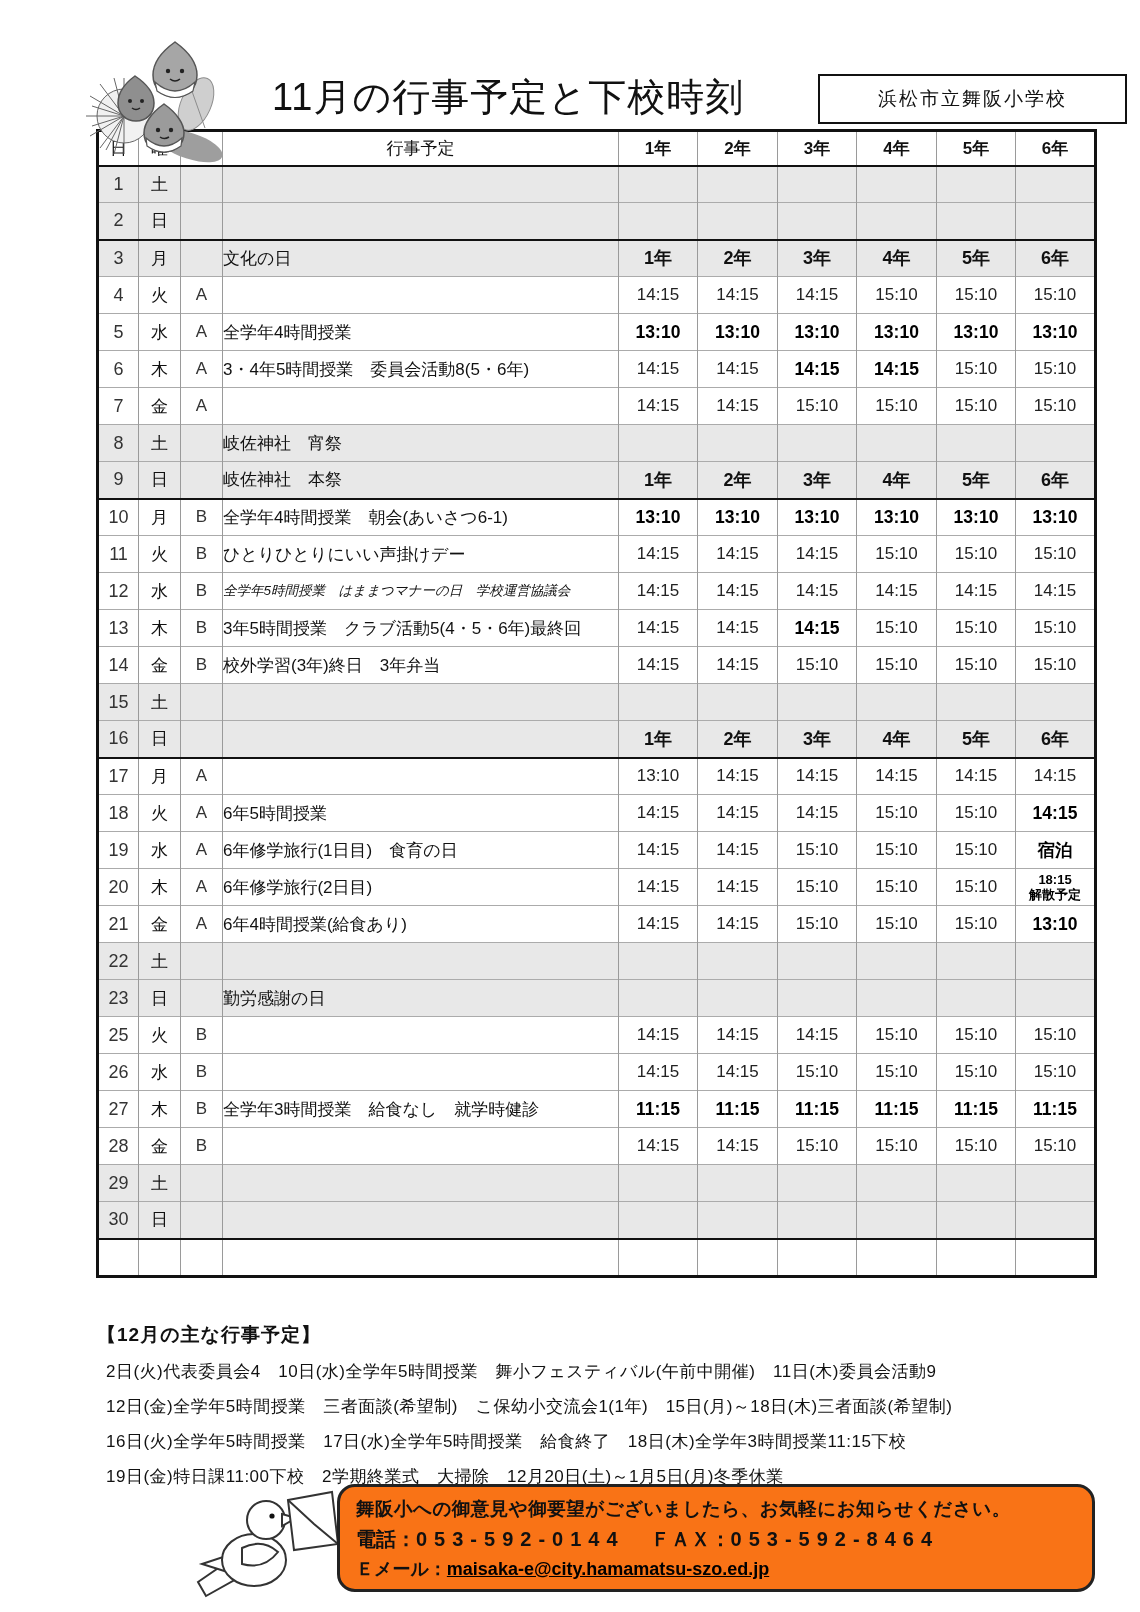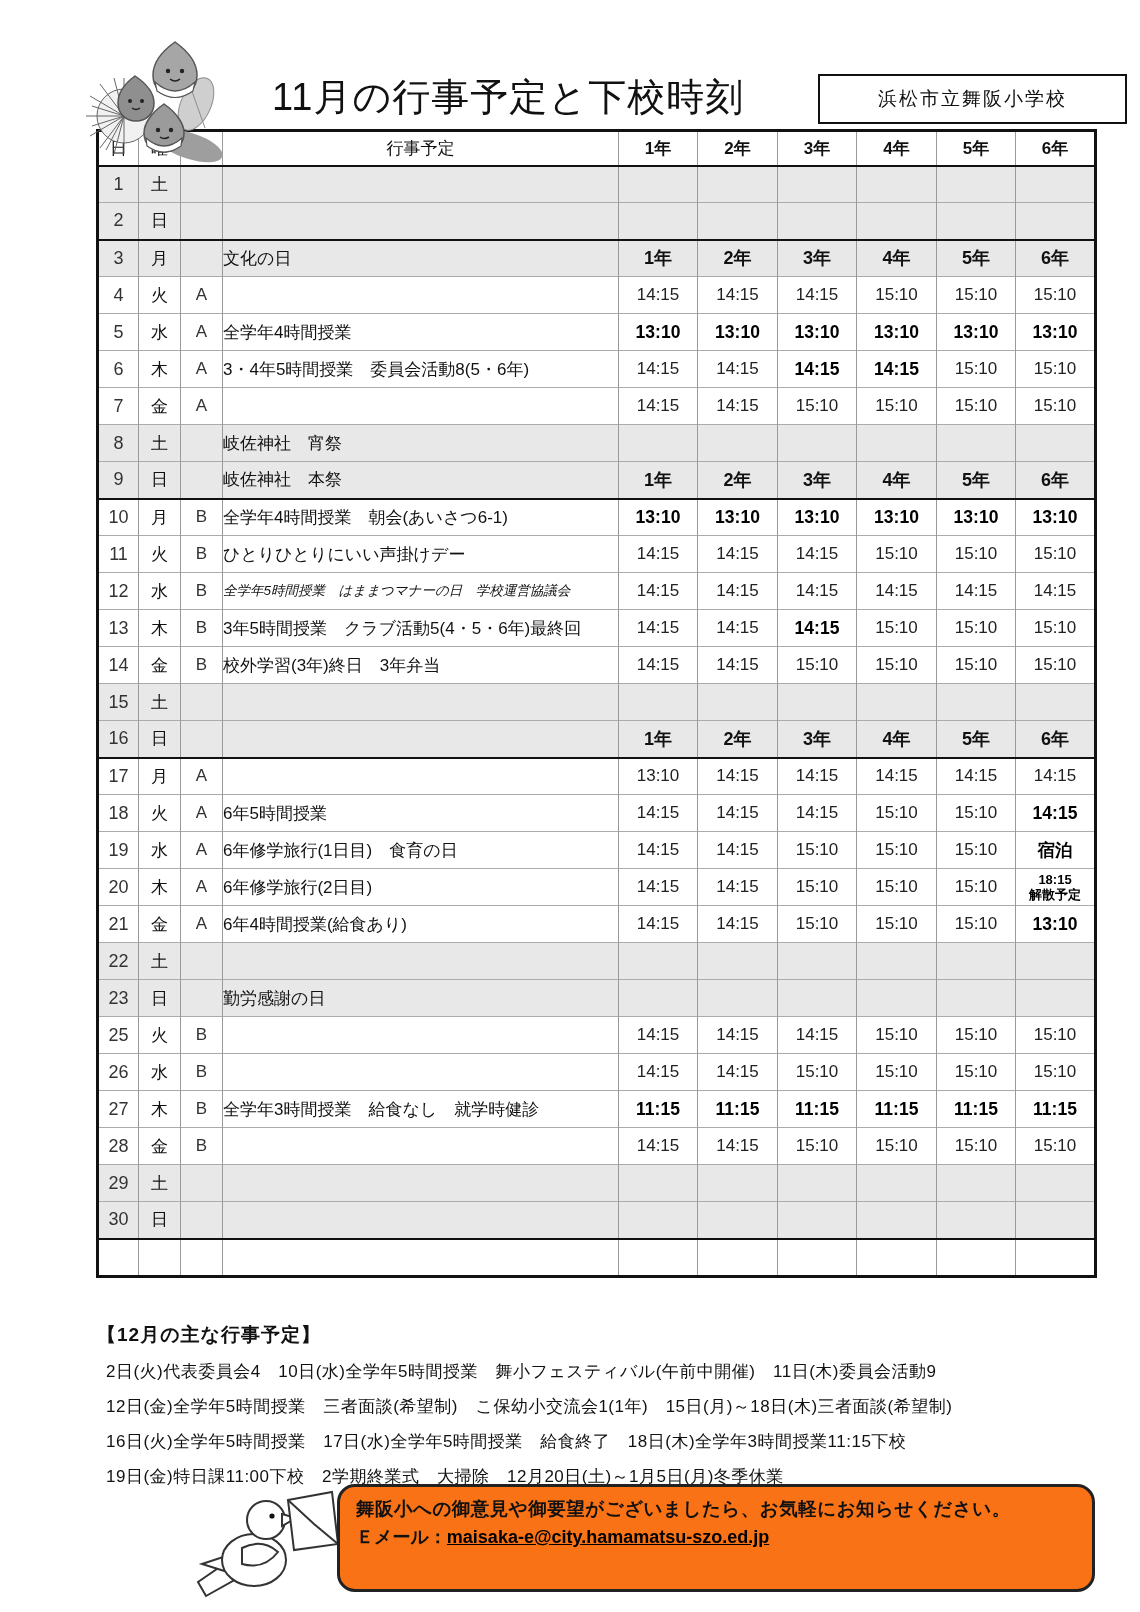--- a/index.html
+++ b/index.html
@@ -520,18 +520,21 @@
       <circle cx="74" cy="34" r="19"></circle>
       <polygon points="90,28 104,32 90,40"></polygon>
       <polygon points="96,14 140,6 146,58 102,64" fill="#fff"></polygon>
       <path d="M96 14 L122 38 L146 58" fill="none"></path>
     </g>
     <circle cx="80" cy="30" r="2.6" fill="#111"></circle>
   </svg>
 
   <div class="contact-box">
     <div class="c1">舞阪小への御意見や御要望がございましたら、お気軽にお知らせください。</div>
+    <div class="c2">
+      <span>電話：</span><span class="num">053-592-0144</span><span class="gap"></span><span>ＦＡＸ：</span><span class="num">053-592-8464</span>
+    </div>
     <div class="c3">
       <span>Ｅメール：</span><a class="email">maisaka-e@city.hamamatsu-szo.ed.jp</a>
     </div>
   </div>
 
 </div>
 
 </body></html>

